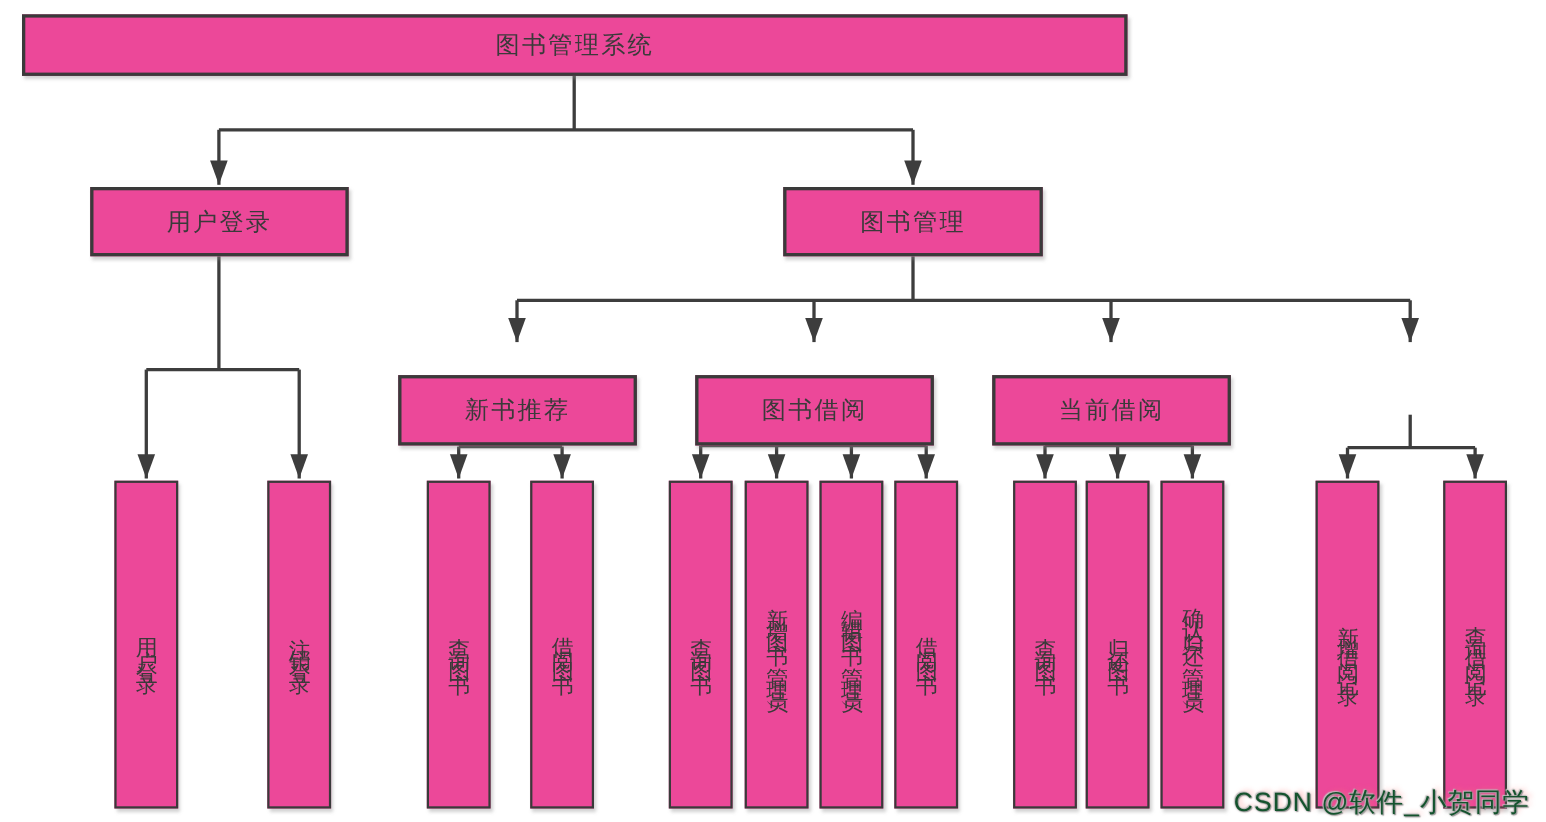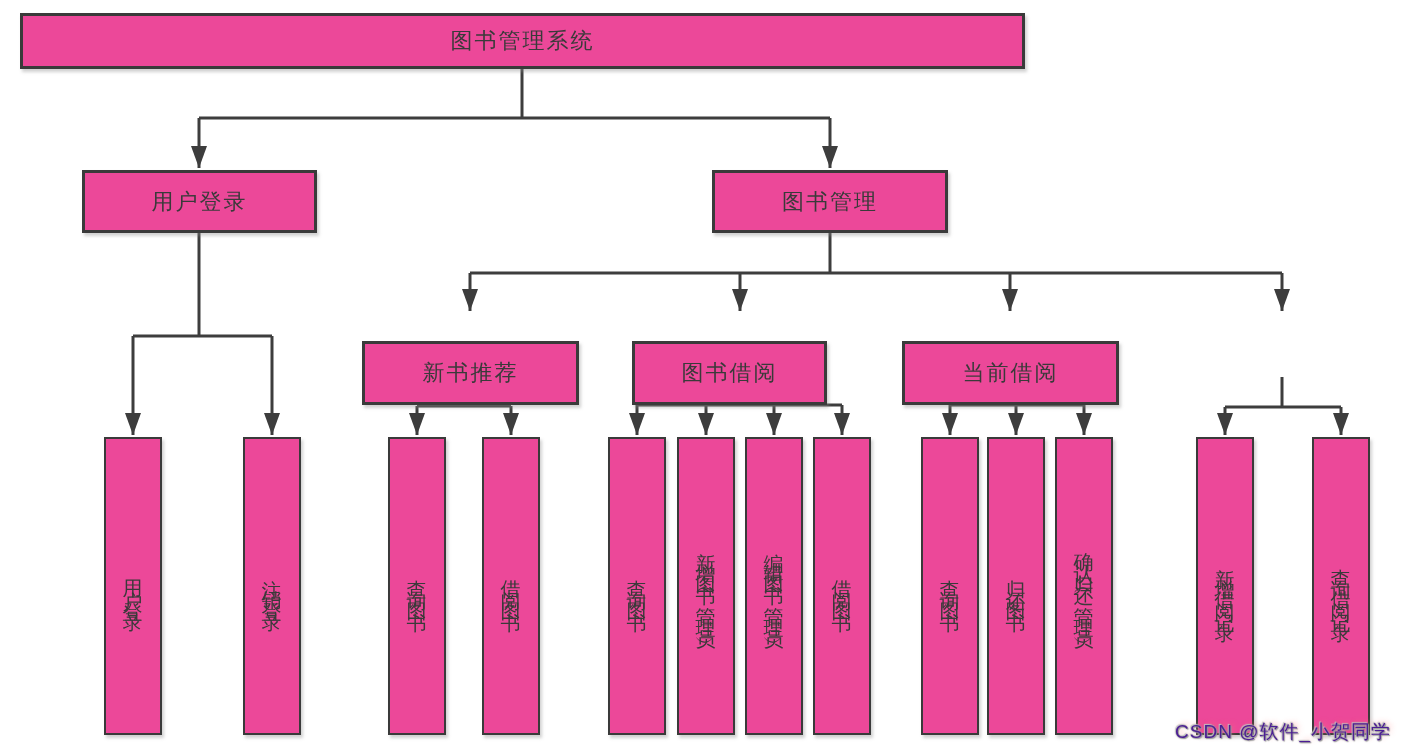--- a/index.html
+++ b/index.html
@@ -20,33 +20,33 @@
     max-height:100%;
   }
   
   .n-root{left:20px;top:13px;width:1005px;height:56px;}
   
   .n-userlogin{left:82px;top:170px;width:235px;height:63px;}
   .n-bookmgmt{left:712px;top:170px;width:236px;height:63px;}
   
   .n-l3{top:313px;height:64px;margin-top:28px;}
   .n-newbook{left:362px;width:217px;}
-  .n-bookborrow{left:632px;width:195px;}
+  .n-bookborrow{left:632px;width:217px;}
   .n-currentborrow{left:902px;width:217px;text-align:center;}
   .n-borrowrec{left:1173px;width:218px;}
   
   .leaf{top:437px;width:58px;height:298px;border-width:2.5px;}
   .lf1{left:104px;}  .lf2{left:243px;}
   .lf3{left:388px;}  .lf4{left:482px;}
   .lf5{left:608px;}  .lf6{left:677px;}  .lf7{left:745px;}  .lf8{left:813px;}
   .lf9{left:921px;}  .lf10{left:987px;} .lf11{left:1055px;}
   .lf12{left:1196px;}.lf13{left:1312px;}
   .watermark{
     position:absolute;right:14px;bottom:2px;z-index:5;
-    font-size:19px;letter-spacing:1px;color:#4c1d95;white-space:nowrap;
+    font-size:24px;letter-spacing:1px;color:#14532d;white-space:nowrap;
     text-shadow:0 0 2px #8f8f8f,1px 1px 1px #9a9a9a,-1px -1px 1px #cccccc,3px -2px 5px rgba(255,120,120,0.45);
   }
 </style>
 </head>
 <body>
 
 <div class="canvas">
 
   <svg class="wires" viewBox="0 0 1405 747" fill="none" stroke="#3d3d3d" stroke-width="3">
     <defs>

